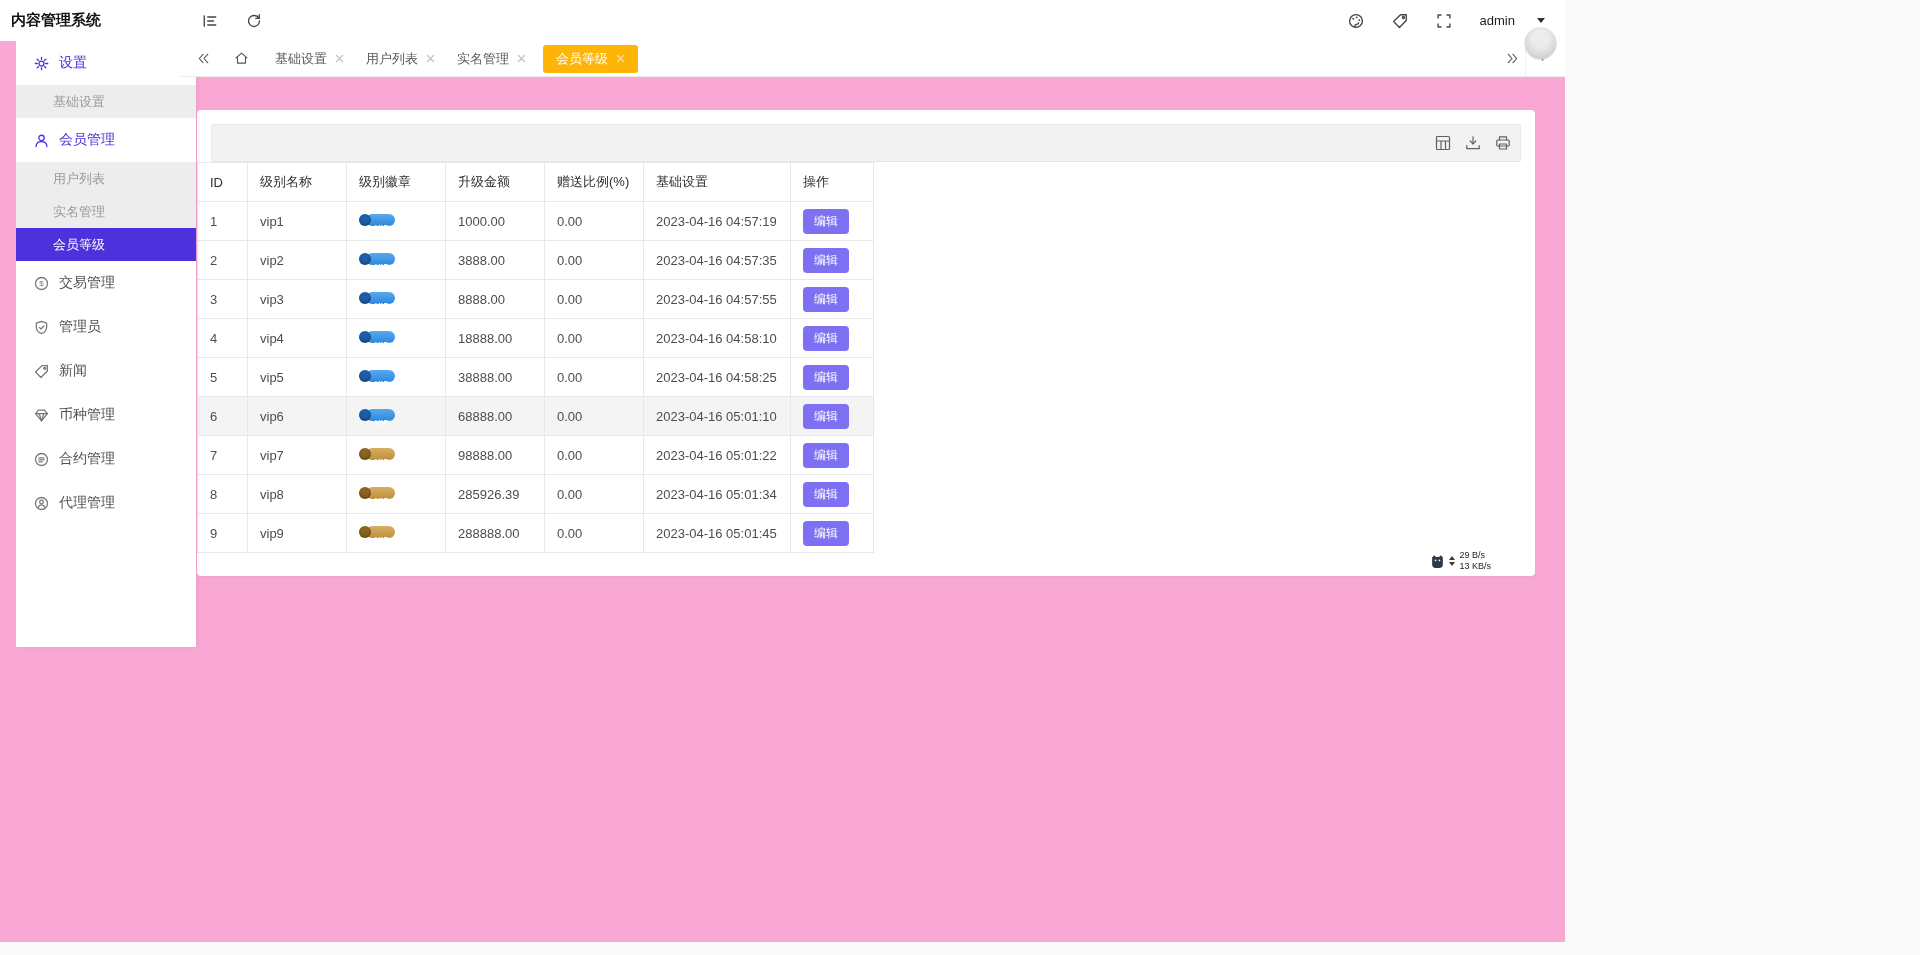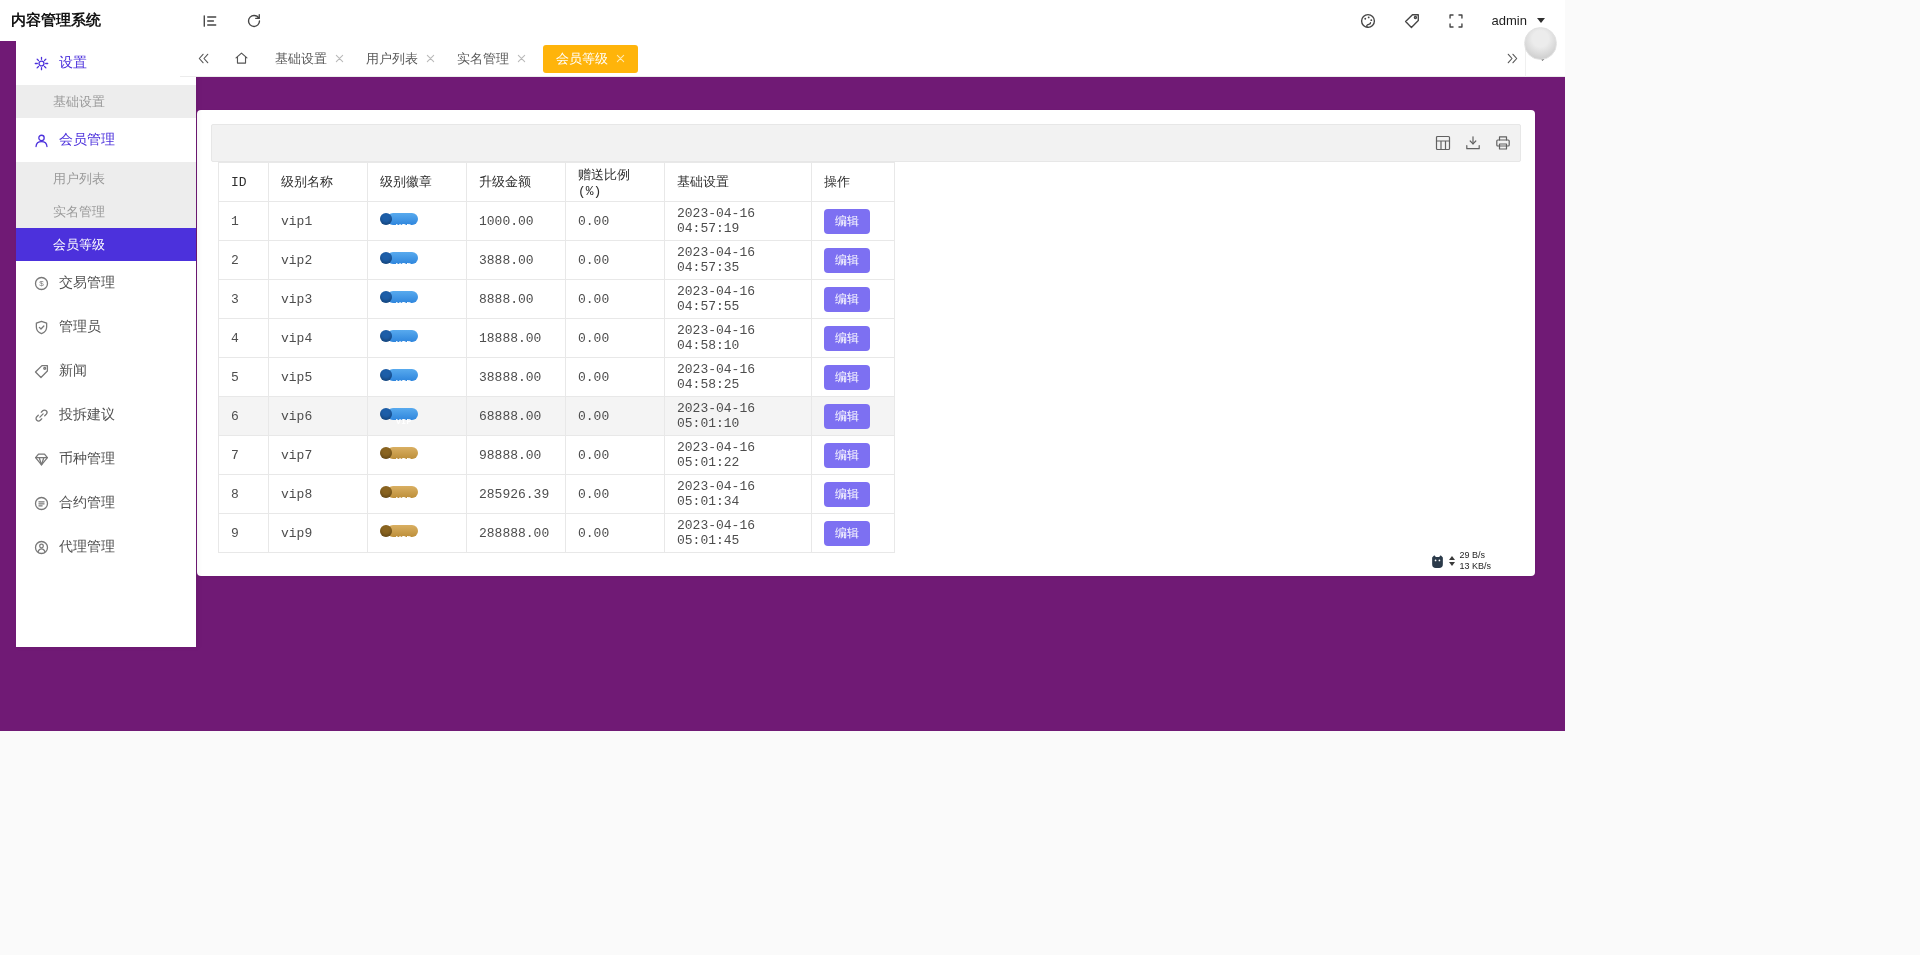--- a/index.html
+++ b/index.html
@@ -1,26 +1,26 @@
 <!DOCTYPE html>
 <html><head>
 <meta charset="utf-8">
 <style>
   * { box-sizing: border-box; }
   body { margin:0; background:#fafafa; font-family:"Liberation Sans","DejaVu Sans",sans-serif; }
-  .app { position:relative; width:1565px; height:731px; background:#701a75; overflow:hidden; }
+  .app { position:relative; width:1565px; height:942px; background:#f9a8d4; overflow:hidden; }
 
   
   .topbar { position:absolute; top:0; left:0; width:100%; height:41px; background:#fff; z-index:5; display:flex; align-items:center; }
   .logo { width:180px; padding-left:11px; font-size:15px; font-weight:bold; color:#141414; flex:0 0 180px; }
   .topbar-left { display:flex; align-items:center; gap:28px; margin-left:22px; color:#454545; }
   .topbar-right { margin-left:auto; display:flex; align-items:center; gap:28px; padding-right:20px; color:#454545; }
   .icon16 { width:16px; height:16px; display:inline-flex; cursor:pointer; }
   .icon16 svg, .icon14 svg { width:100%; height:100%; }
-  .user { display:flex; align-items:center; gap:10px; font-size:13px; color:#1f1f1f; cursor:pointer; }
+  .user { display:flex; align-items:center; gap:22px; font-size:13px; color:#1f1f1f; cursor:pointer; }
   .caret-tri { width:0; height:0; border-left:4px solid transparent; border-right:4px solid transparent; border-top:5px solid #2f2f2f; }
   .avatar { position:absolute; top:27px; right:8px; width:33px; height:33px; border-radius:50%;
             background:radial-gradient(circle at 50% 35%, #ececec 0 32%, #cfcfcf 78%, #bdbdbd 100%);
             border:1px solid #e2e2e2; z-index:9; }
 
   
   .tabbar { position:absolute; top:41px; left:180px; right:0; height:36px; background:#fff; display:flex; align-items:center; border-bottom:1px solid #ececec; padding:0 6px 0 10px; z-index:4; }
   .tb-nav { width:26px; height:36px; display:inline-flex; align-items:center; justify-content:center; color:#555; cursor:pointer; }
   .tb-home { margin:0 10px 0 12px; }
   .tab { display:inline-flex; align-items:center; gap:8px; height:36px; padding:0 11px; font-size:13px; color:#595959; cursor:pointer; }
@@ -39,21 +39,21 @@
   .side-group.active { color:#4c31dc; }
   .side-group.active .ic { color:#4c31dc; }
   .side-sub { height:33px; display:flex; align-items:center; padding-left:37px; background:#ededed; color:#9a9a9a; font-size:13px; cursor:pointer; }
   .side-sub.selected { background:#4c31dc; color:#fff; }
 
   
   .content { position:absolute; top:77px; left:180px; right:0; bottom:0; }
   .card { position:relative; margin:33px 30px 0 17px; height:466px; background:#fff; border-radius:4px; box-shadow:0 1px 3px rgba(0,0,0,.05); }
   .toolbar { position:absolute; top:14px; left:14px; right:14px; height:38px; background:#f2f2f2; border:1px solid #e7e7e7; border-radius:2px;
              display:flex; align-items:center; justify-content:flex-end; gap:14px; padding-right:9px; color:#616161; }
-  .grid { position:absolute; top:52px; left:21px;font-family:Liberation Mono, monospace; }
+  .grid { position:absolute; top:52px; left:0; }
   table.data { border-collapse:collapse; table-layout:fixed; width:676px; font-size:13px; color:#4d4d4d; }
   .data th, .data td { border:1px solid #e8e8e8; padding:0 12px; height:39px; text-align:left; font-weight:normal; }
   .data th { color:#2e2e2e; background:#fff; }
   tr.hl td { background:#f4f4f4; }
 
   .vip { display:inline-flex; align-items:center; }
   .vip-dot { width:12px; height:12px; border-radius:50%; margin-right:-5px; position:relative; z-index:1;
              box-shadow:inset 0 -2px 3px rgba(0,0,0,.25); }
   .vip-pill { height:12px; border-radius:6px; padding:8px 6px 0 9px; font-size:8px; font-weight:bold; color:#fff; line-height:12px; letter-spacing:.5px; font-style:normal; }
   .vip--blue .vip-dot { background:#1d5ea8; }
@@ -231,30 +231,20 @@
       <span>管理员</span>
     </div>
     <div class="side-group">
       <span class="ic">
         <svg class="sk" viewBox="0 0 14 14">
             <path d="M7.4 1.5h5.1v5.1l-6 6-5.1-5.1z"></path>
             <circle cx="10" cy="4" r=".9"></circle>
           </svg>
       </span>
       <span>新闻</span>
-    </div>
-    <div class="side-group">
-      <span class="ic">
-        <svg class="sk" viewBox="0 0 14 14">
-            <path d="M5.5 8.5l3-3"></path>
-            <path d="M6.8 3.9l1.3-1.3a2.3 2.3 0 0 1 3.3 3.3L10 7.2"></path>
-            <path d="M7.2 10.1l-1.3 1.3a2.3 2.3 0 0 1-3.3-3.3L4 6.8"></path>
-          </svg>
-      </span>
-      <span>投拆建议</span>
     </div>
     <div class="side-group">
       <span class="ic">
         <svg class="sk" viewBox="0 0 14 14">
             <path d="M4.2 2h5.6l2.7 3.2L7 12 1.5 5.2z"></path>
             <path d="M1.5 5.2h11M7 12 4.8 5.2M7 12l2.2-6.8"></path>
           </svg>
       </span>
       <span>币种管理</span>
     </div>

